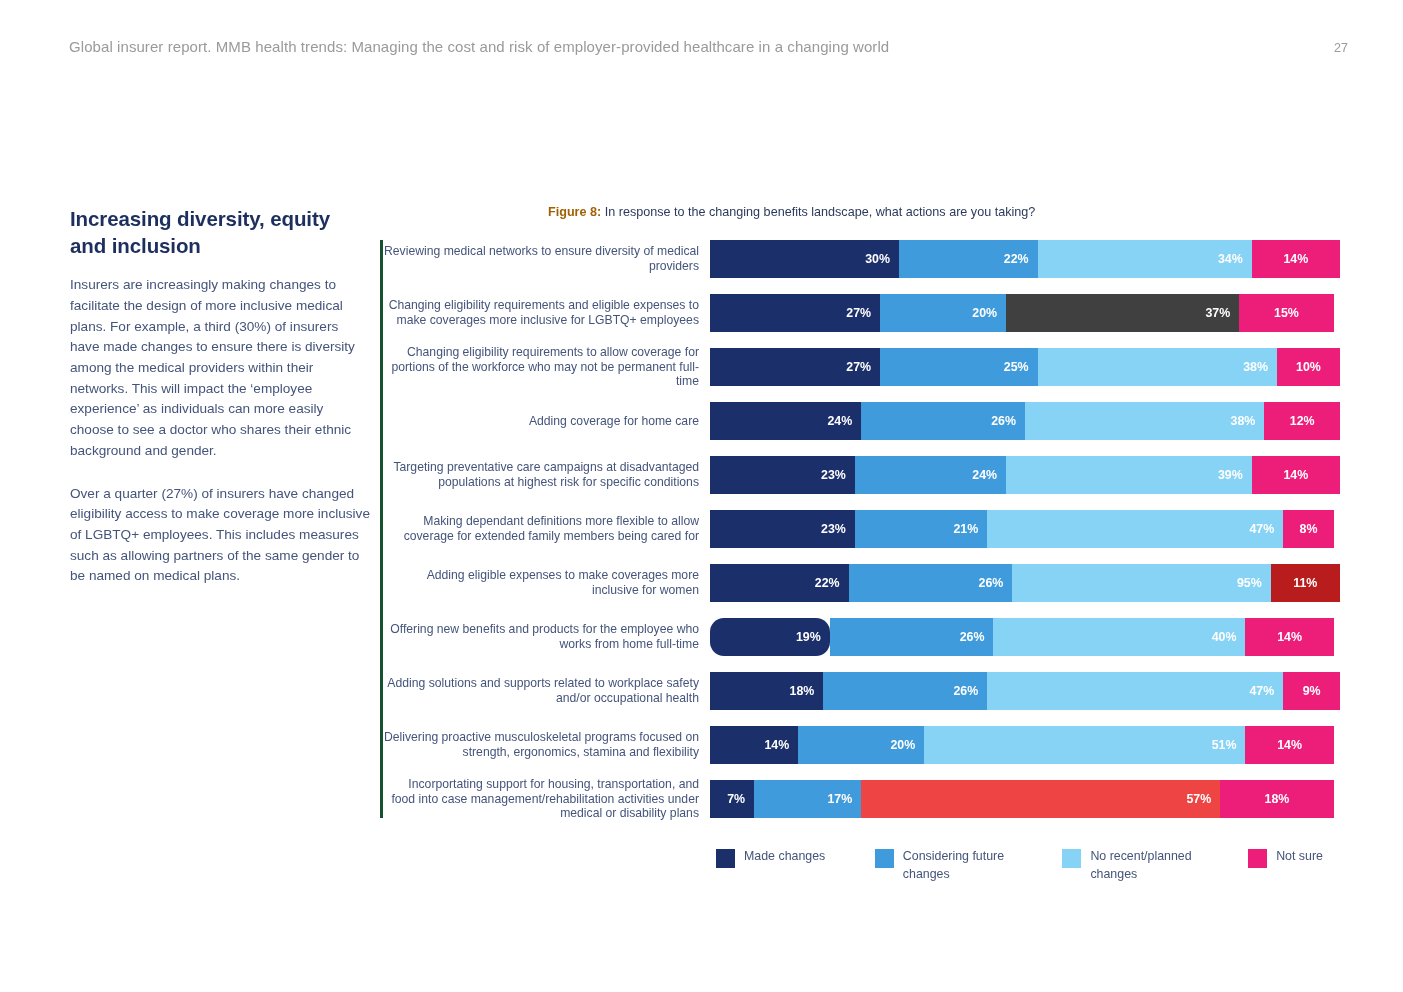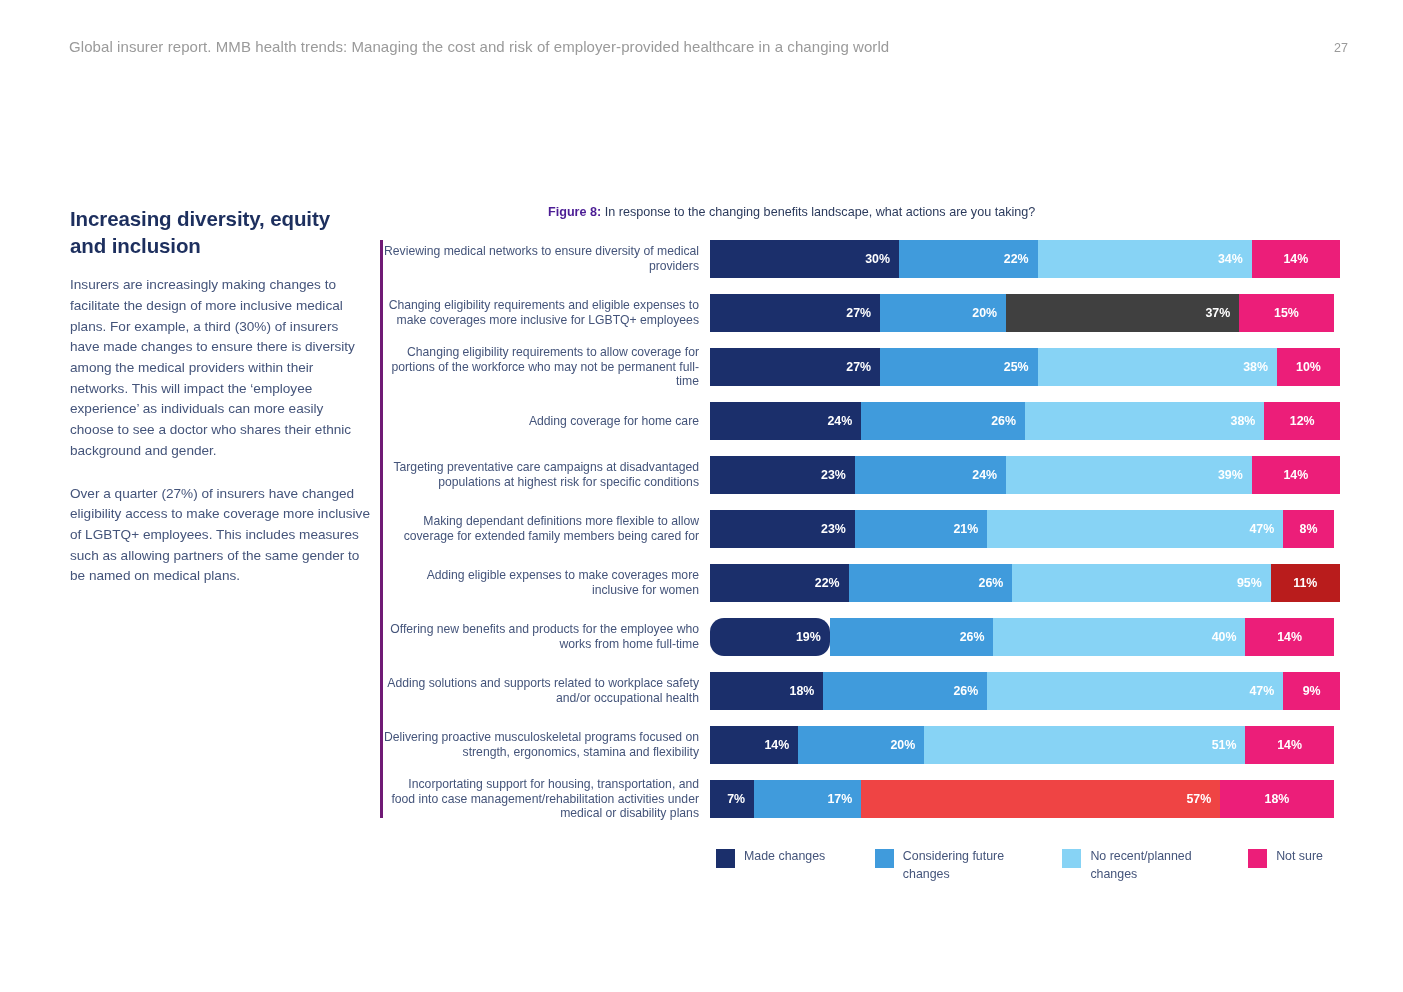--- a/index.html
+++ b/index.html
@@ -67,34 +67,34 @@
   .fig-caption {
     position: absolute;
     left: 500px;
     top: 205px;
     font-size: 12.6px;
     color: #2b3a5c;
     white-space: nowrap;
   }
   .fig-caption b {
     font-weight: bold;
-    color: #4c1d95;
+    color: #a16207;
     padding-left: 48px;
   }
 
   
   .chart {
     position: absolute;
     left: 380px;
     top: 240px;
     width: 960px;
   }
   .chart-rows {
     position: relative;
-    border-left: 3px solid #701a75;
+    border-left: 3px solid #14532d;
     padding-left: 0;
   }
   .chart-row {
     display: flex;
     align-items: center;
     height: 38px;
     margin-bottom: 16px;
   }
   .chart-row:last-child {
     margin-bottom: 0;

